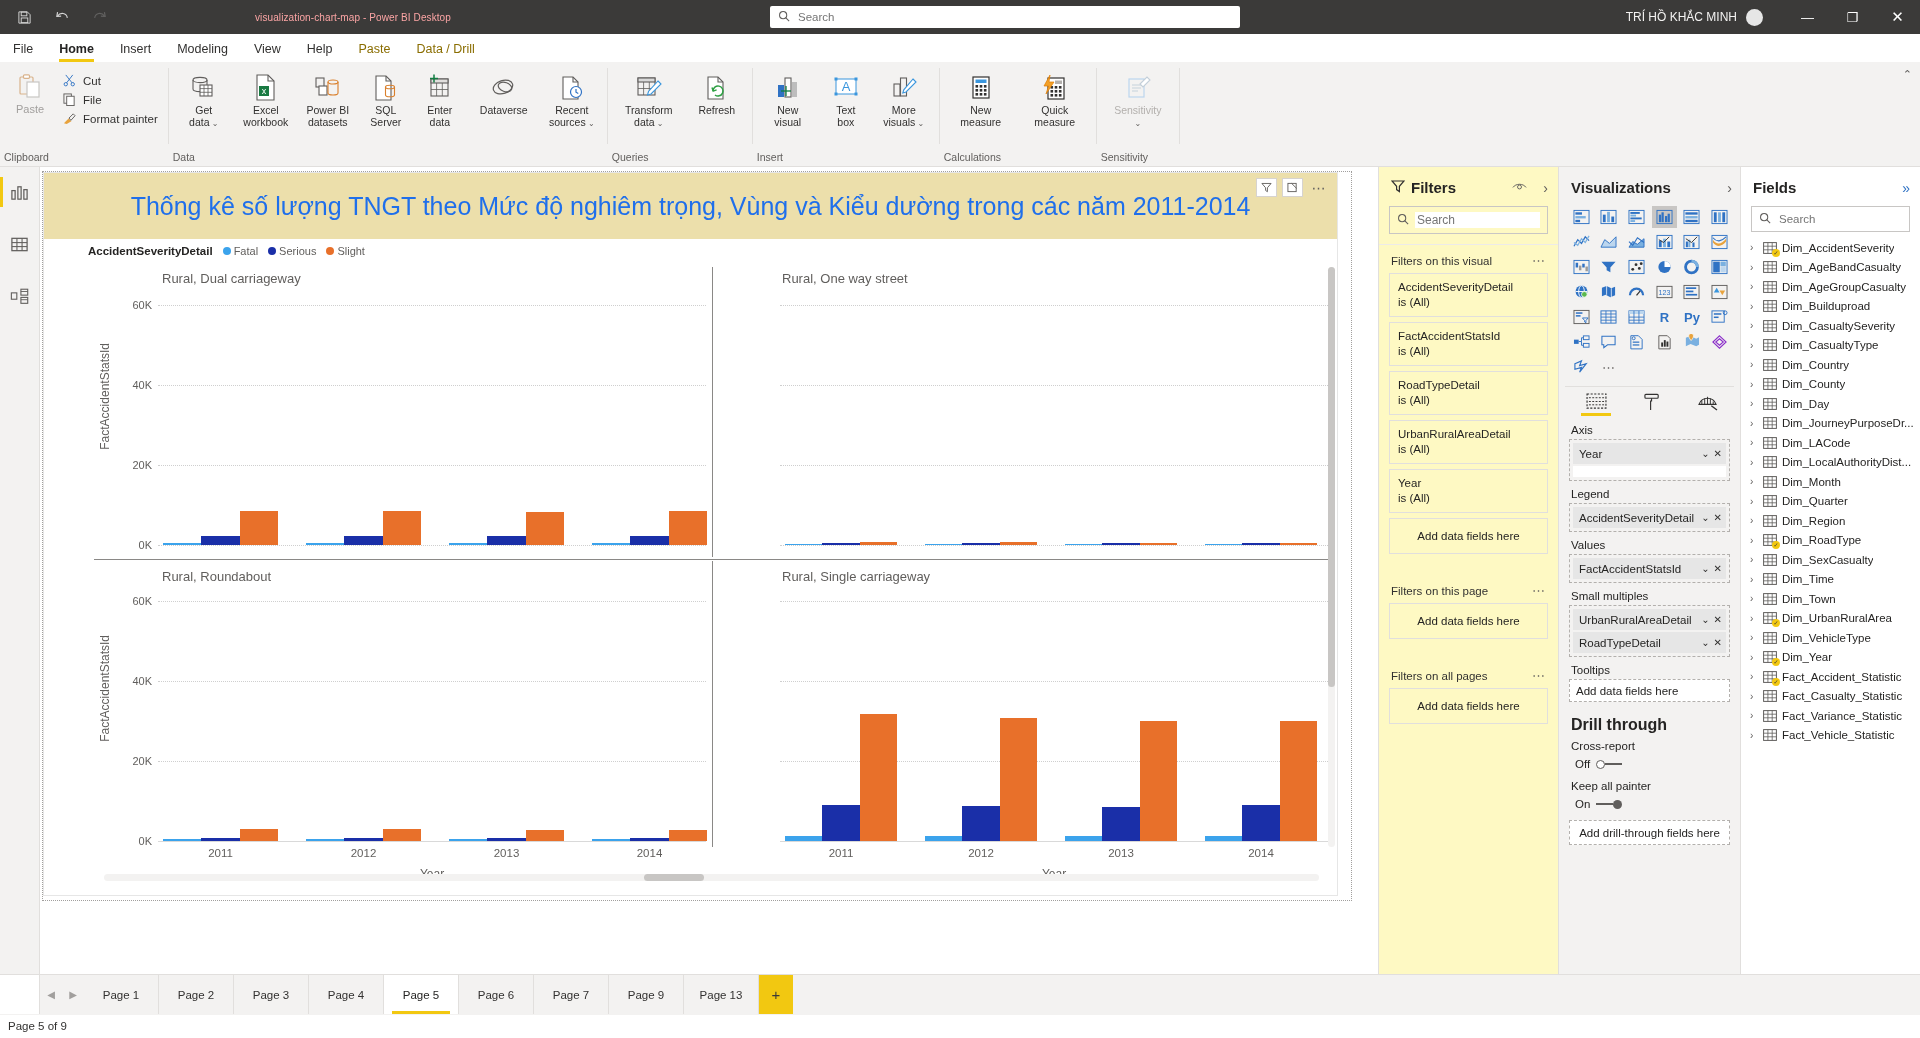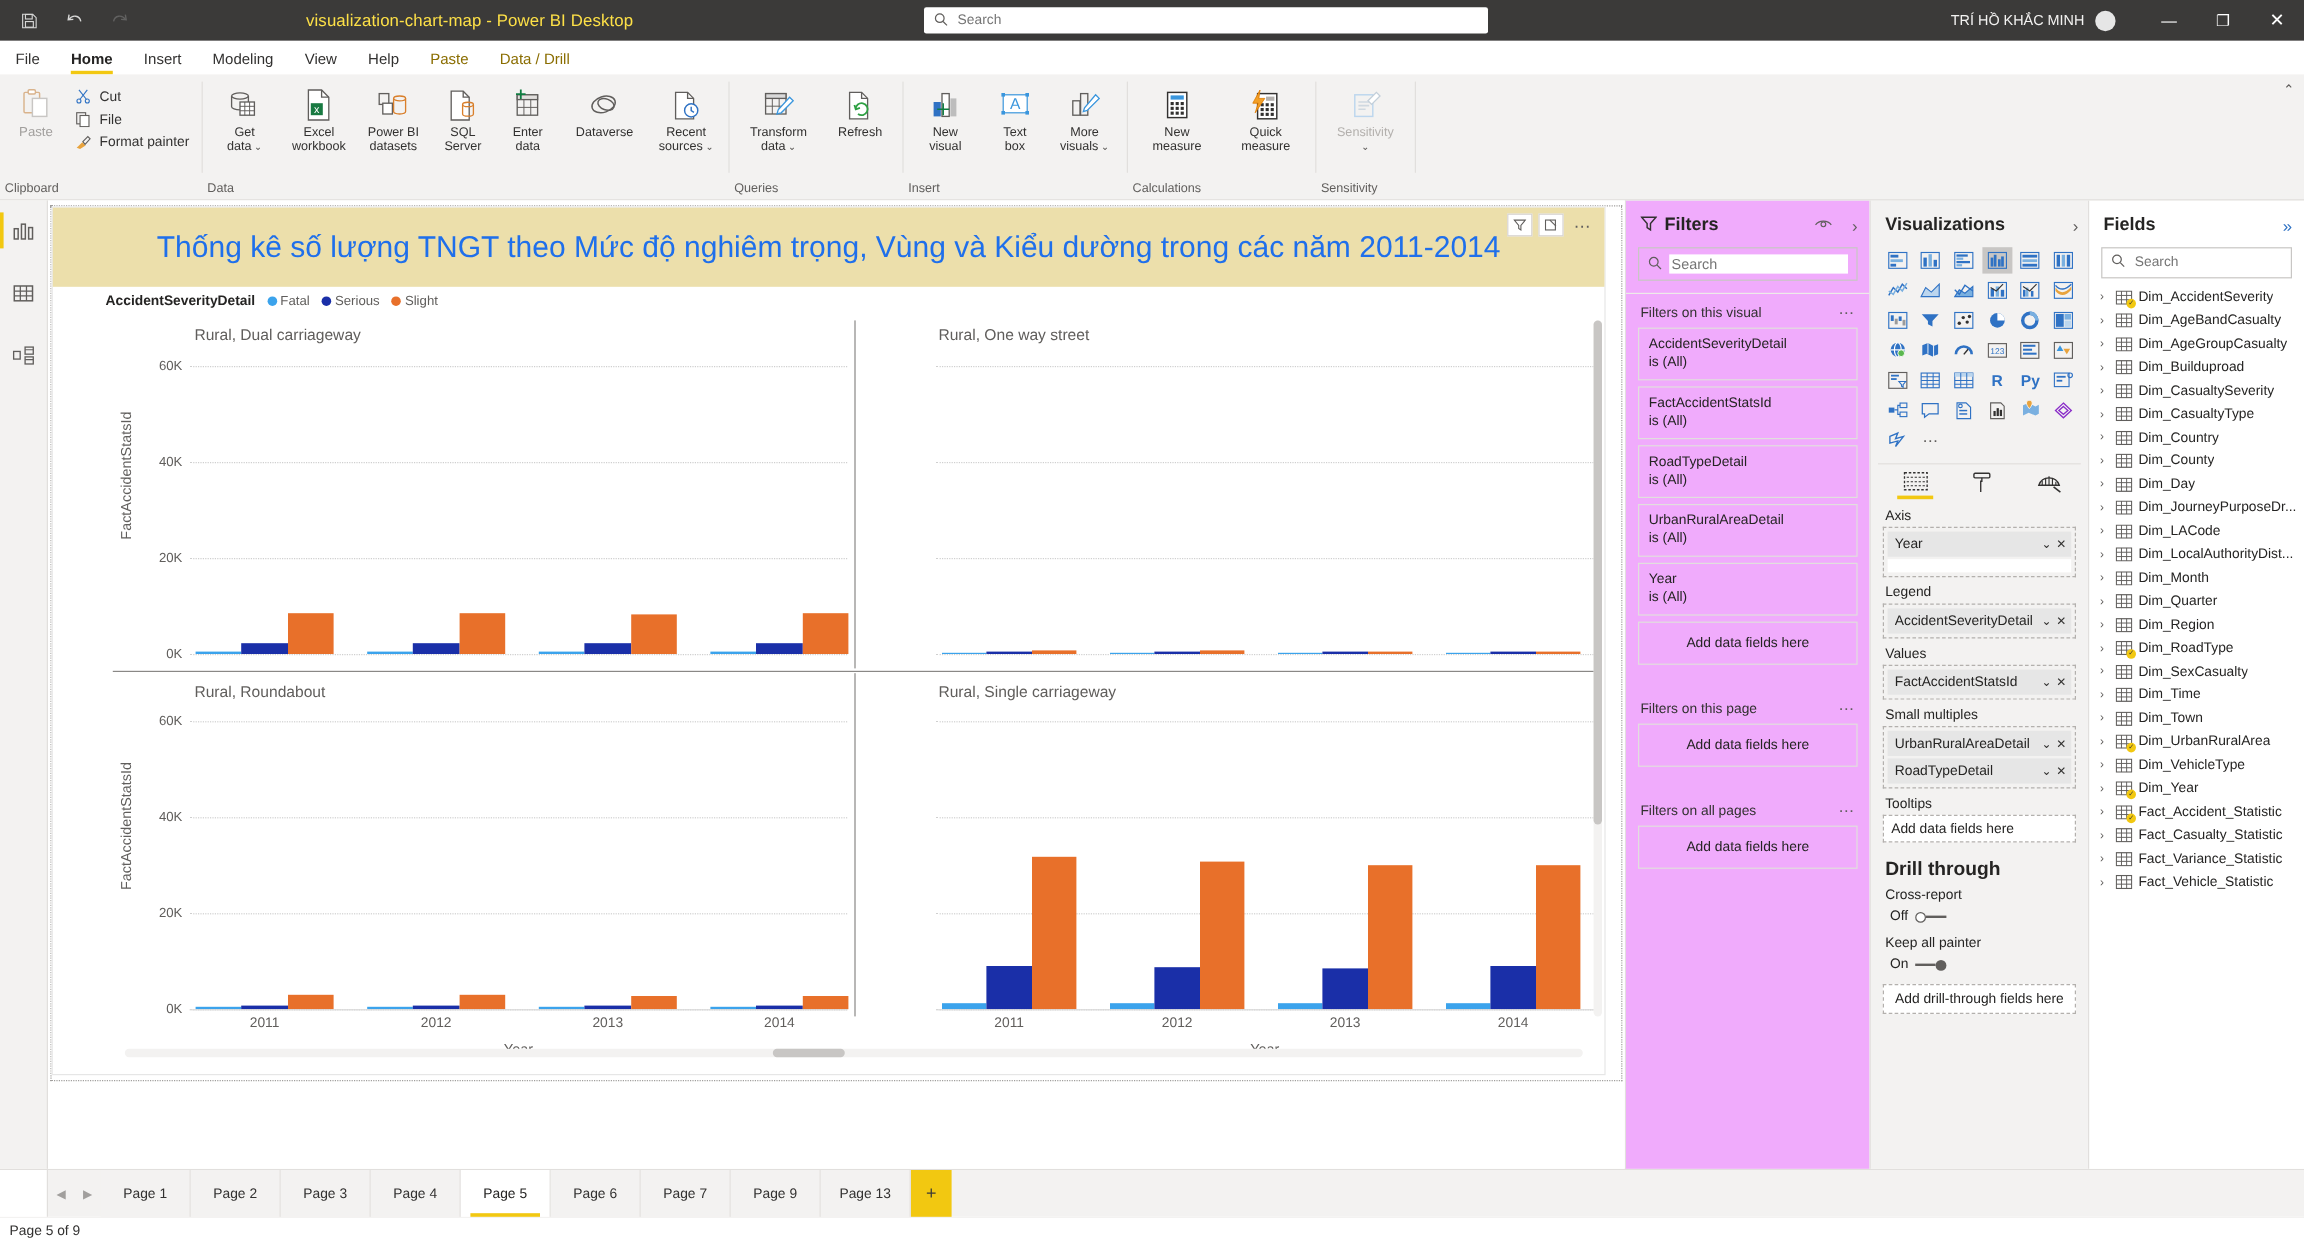--- a/index.html
+++ b/index.html
@@ -12,21 +12,21 @@
   }
   
   #titlebar{
     height:34px; background:#3b3a39; color:#fff;
     display:flex; align-items:center; position:relative;
   }
   .tb-icons{ display:flex; align-items:center; gap:18px; padding-left:14px; }
   .tb-ico{ width:20px; height:20px; display:flex; align-items:center; justify-content:center;
            opacity:.9; font-size:16px; color:#e8e8e8; }
   .tb-ico.dim{ opacity:.4; }
-  #apptitle{ position:absolute; left:255px; font-size:14px; color:#fde047; letter-spacing:.1px;}
+  #apptitle{ position:absolute; left:255px; font-size:10px; color:#fca5a5; letter-spacing:.1px;}
   #searchwrap{ position:absolute; left:770px; width:470px; height:22px; background:#fff;
                border-radius:2px; display:flex; align-items:center; padding:0 8px; }
   #searchwrap .mag{ font-size:11px; color:#605e5c; margin-right:6px; }
   #searchwrap input{ border:0; outline:0; font-size:11.5px; color:#605e5c; width:100%;
                      font-family:"Liberation Sans", sans-serif; background:transparent;}
   #tb-right{ position:absolute; right:0; display:flex; align-items:center; height:34px; }
   #username{ font-size:12px; color:#f3f2f1; margin-right:9px; }
   #avatar{ width:17px; height:17px; border-radius:50%; background:#e6e6e6; margin-right:22px; }
   .wbtn{ width:45px; height:34px; display:flex; align-items:center; justify-content:center;
          color:#fff; font-size:13px; }
@@ -109,21 +109,21 @@
   .vdivider{ position:absolute; background:#8a8886; }
   .hdivider{ position:absolute; background:#8a8886; }
 
   
   .vscroll{ position:absolute; right:2px; width:7px; background:#f3f2f1; border-radius:4px;}
   .vscroll .thumb{ position:absolute; left:0; width:7px; background:#c8c6c4; border-radius:4px;}
   .hscroll{ position:absolute; bottom:2px; height:7px; background:#f3f2f1; border-radius:4px;}
   .hscroll .thumb{ position:absolute; top:0; height:7px; background:#c8c6c4; border-radius:4px;}
 
   
-  #filters{ width:204px; background:#f0abfc; border-left:1px solid #e1dfdd; padding:0;
+  #filters{ width:180px; background:#fef9c3; border-left:1px solid #e1dfdd; padding:0;
             display:flex; flex-direction:column; }
   #filters-hdr{ display:flex; align-items:center; padding:12px 10px 6px 12px; gap:6px; }
   #filters-hdr .t{ font-size:15px; font-weight:bold; color:#252423; flex:1;}
   .pane-ico{ font-size:13px; color:#605e5c; }
   .srchbox{ margin:4px 10px 8px 10px; height:28px; border:1px solid #c8c6c4;
             display:flex; align-items:center; padding:0 7px; gap:6px; }
   .srchbox .mag{ font-size:12px; color:#605e5c; }
   .srchbox input{ border:0; outline:0; font-size:12px; color:#605e5c; width:100%;
                   font-family:"Liberation Sans", sans-serif;}
   .sec-hdr{ display:flex; align-items:center; padding:8px 12px 5px 12px; }

